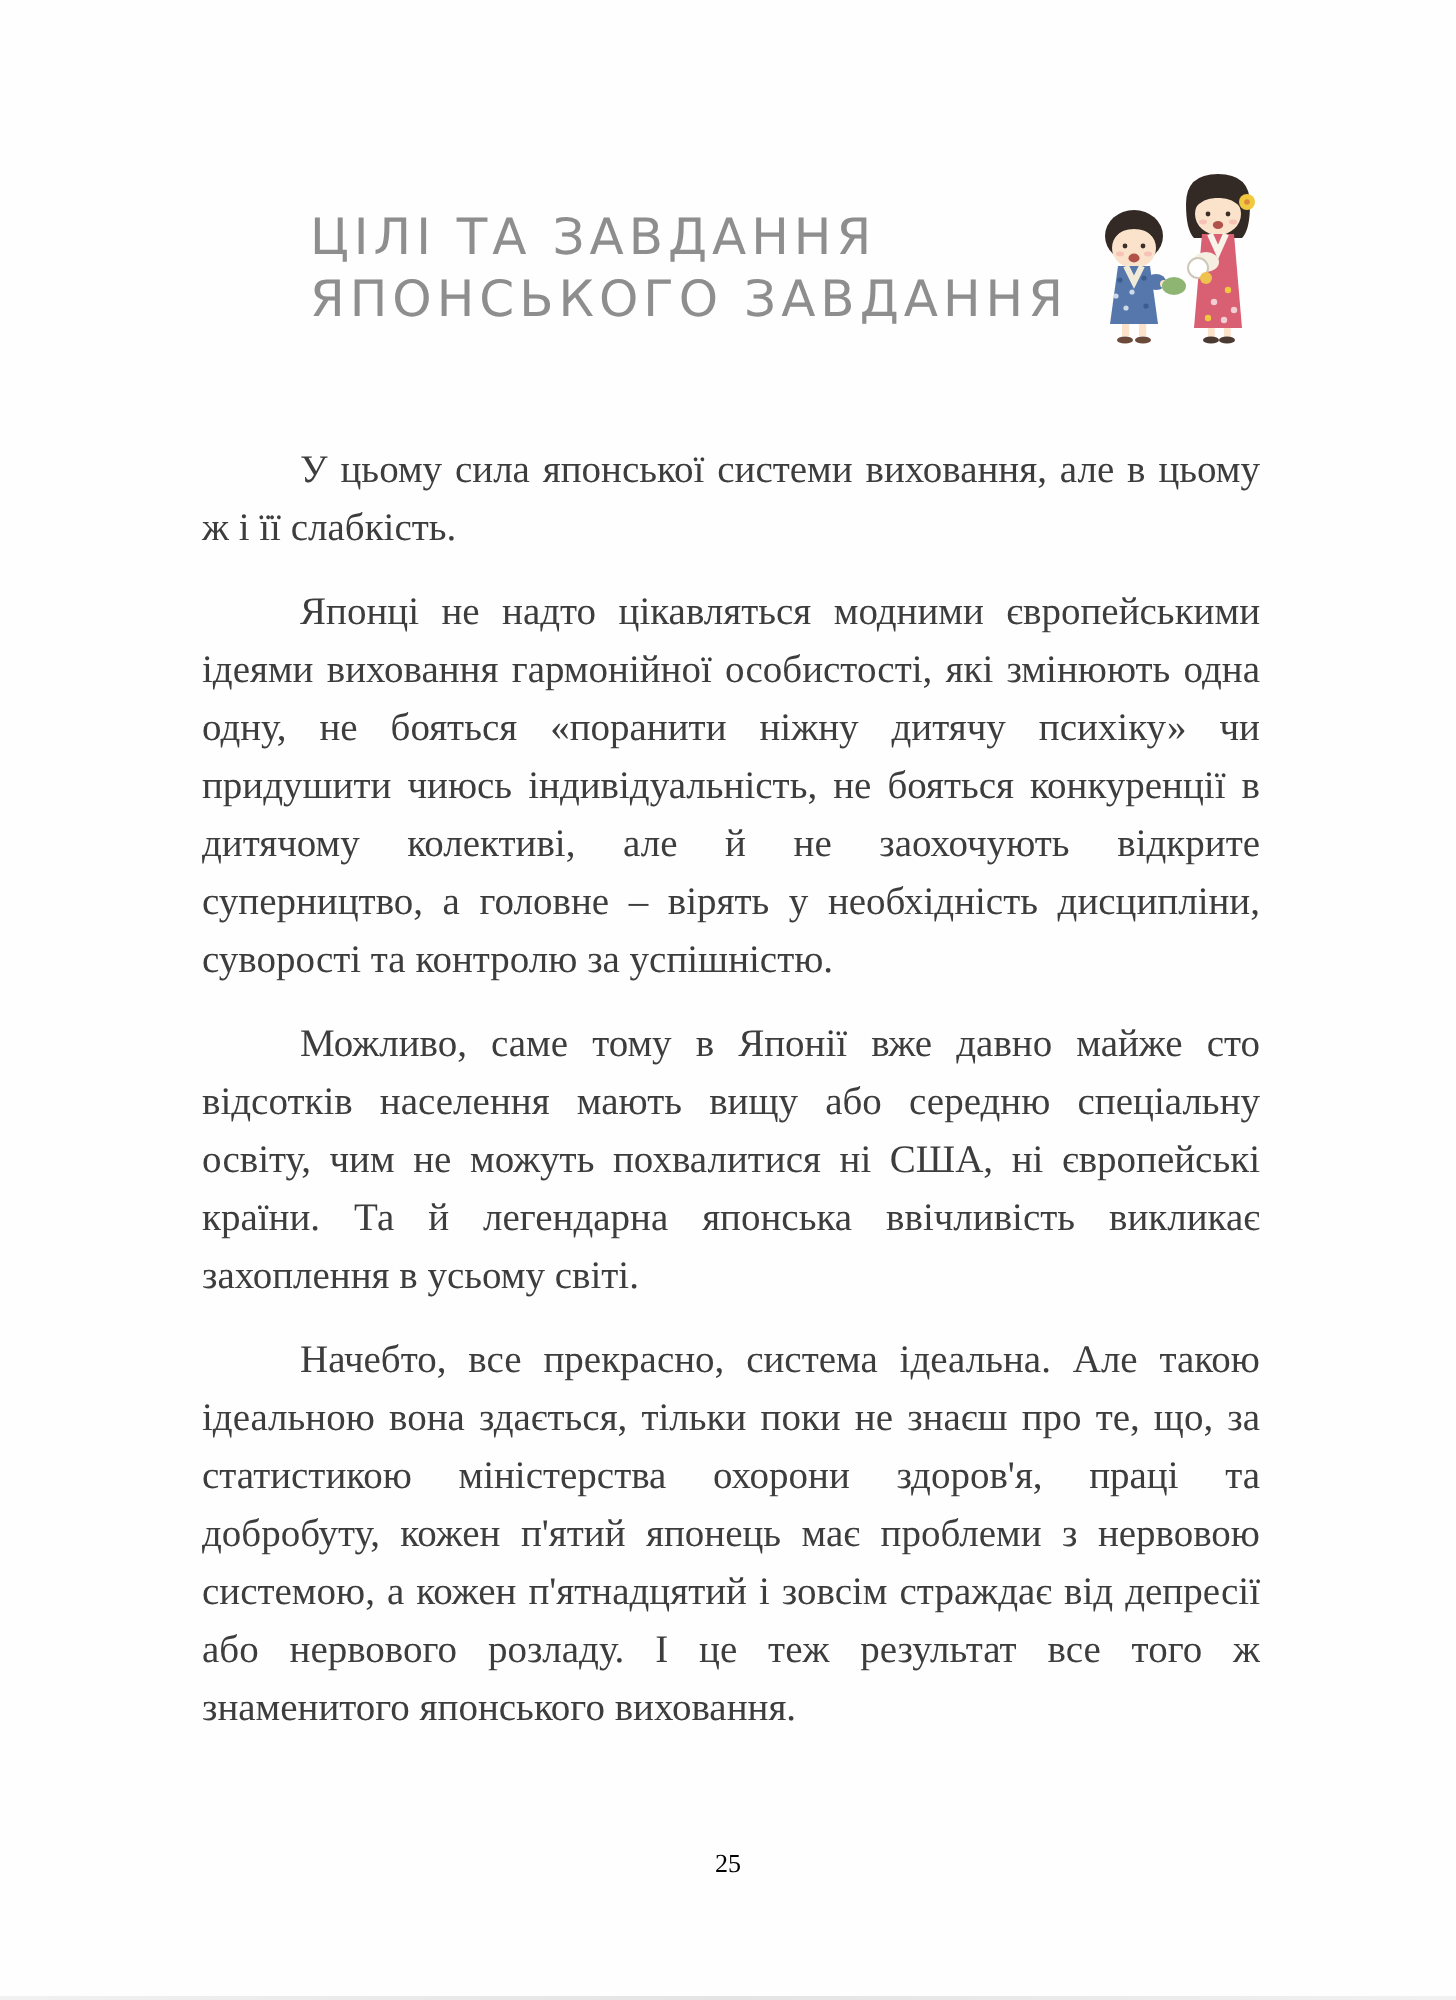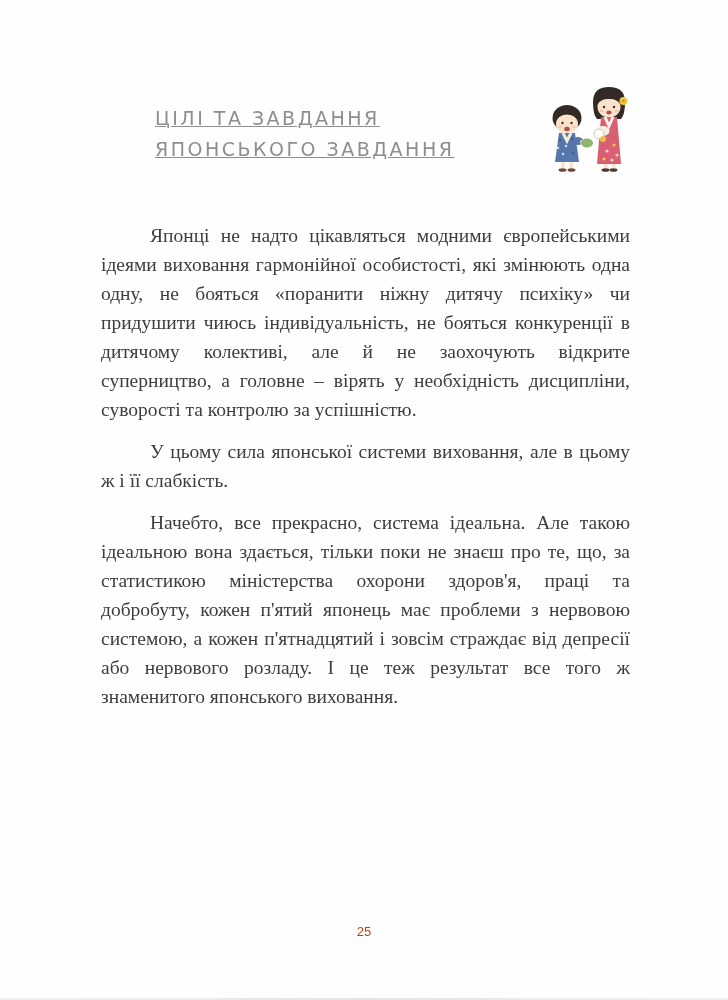--- a/index.html
+++ b/index.html
@@ -13,27 +13,26 @@
     height: 1000px;
     background: #fefefe;
     overflow: hidden;
     font-family: "Liberation Serif", serif;
   }
   .chapter-title {
     position: absolute;
     left: 155px;
     top: 103px;
     font-family: "DejaVu Sans", sans-serif;
-    font-size: 19px;
+    font-size: 25px;
     font-weight: 400;
     letter-spacing: 2.5px;
     line-height: 31px;
     color: #8e8e8e;
     white-space: nowrap;
-    text-decoration: underline;
   }
   .illustration {
     position: absolute;
     left: 533px;
     top: 74px;
     width: 115px;
     height: 110px;
   }
   .body-text {
     position: absolute;
@@ -49,22 +48,22 @@
     margin: 0 0 13px 0;
     text-indent: 49px;
   }
   .page-number {
     position: absolute;
     left: 0;
     top: 924px;
     width: 728px;
     text-align: center;
     font-size: 13px;
-    color: #c2410c;
-    font-family: Liberation Sans, sans-serif;
+    color: #000000;
+    font-family: Liberation Serif, serif;
   }
   .page-edge-shadow {
     position: absolute;
     left: 0;
     right: 0;
     bottom: 0;
     height: 2px;
     background: linear-gradient(to right, rgba(0,0,0,0.05), rgba(0,0,0,0.10) 50%, rgba(0,0,0,0.05));
   }
 </style>
@@ -130,22 +129,23 @@
         <circle cx="25" cy="74" r="1.3" fill="#cfd9ea"></circle>
         <rect x="28" y="88" width="3.6" height="6" fill="#fbe3cb"></rect>
         <rect x="36.5" y="88" width="3.6" height="6" fill="#fbe3cb"></rect>
         <ellipse cx="29.5" cy="96" rx="4" ry="1.8" fill="#6b4a3a"></ellipse>
         <ellipse cx="38.5" cy="96" rx="4" ry="1.8" fill="#6b4a3a"></ellipse>
       </g>
     </svg>
   </div>
 
   <div class="body-text">
+    <p>У цьому сила японської системи виховання, але в цьому ж і її слабкість.</p>
     <p>Японці не надто цікавляться модними європейськими ідеями виховання гармонійної особистості, які змінюють одна одну, не бояться «поранити ніжну дитячу психіку» чи придушити чиюсь індивідуальність, не бояться конкуренції в дитячому колективі, але й не заохочують відкрите суперництво, а головне – вірять у необхідність дисципліни, суворості та контролю за успішністю.</p>
-    <p>У цьому сила японської системи виховання, але в цьому ж і її слабкість.</p>
+    <p>Можливо, саме тому в Японії вже давно майже сто відсотків населення мають вищу або середню спеціальну освіту, чим не можуть похвалитися ні США, ні європейські країни. Та й легендарна японська ввічливість викликає захоплення в усьому світі.</p>
     <p>Начебто, все прекрасно, система ідеальна. Але такою ідеальною вона здається, тільки поки не знаєш про те, що, за статистикою міністерства охорони здоров'я, праці та добробуту, кожен п'ятий японець має проблеми з нервовою системою, а кожен п'ятнадцятий і зовсім страждає від депресії або нервового розладу. І це теж результат все того ж знаменитого японського виховання.</p>
   </div>
 
   <div class="page-number">25</div>
 
   <div class="page-edge-shadow"></div>
 
 </div>
 
 </body></html>

